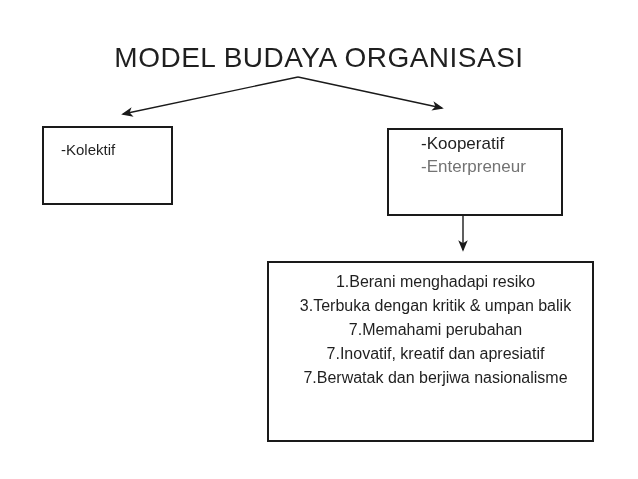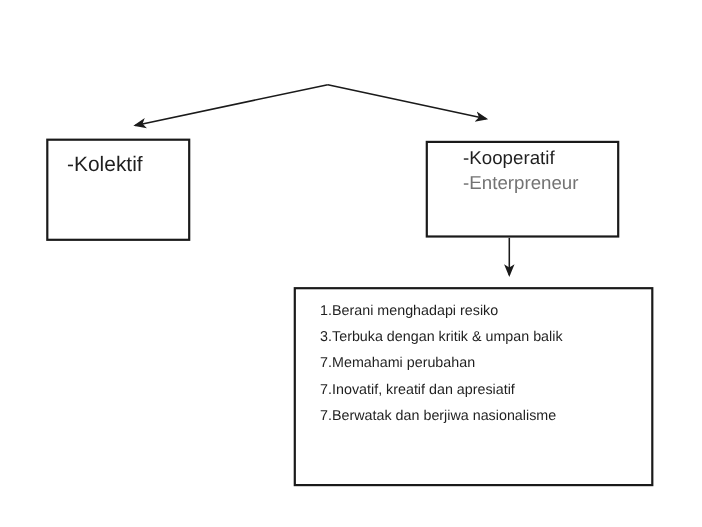--- a/index.html
+++ b/index.html
@@ -39,52 +39,54 @@
   .box {
     position: absolute;
     border: 2px solid #1a1a1a;
     background: #ffffff;
     box-sizing: border-box;
   }
   .left-box {
     left: 42px;
     top: 126px;
     width: 131px;
-    height: 93px;
+    height: 79px;
     padding: 10px 0 0 17px;
-    font-size: 19px;
+    font-size: 15px;
     line-height: 23px;
   }
   .right-box {
     left: 387px;
     top: 128px;
     width: 176px;
     height: 88px;
     padding: 2px 0 0 32px;
     font-size: 17px;
     line-height: 23px;
   }
   .list-box {
     left: 267px;
     top: 261px;
     width: 327px;
     height: 181px;
     padding: 7px 12px 0 22px;
-    font-size: 13px;
+    font-size: 16px;
     line-height: 24px;
+    text-align: center;
   }
   .red {
     color: #737373;
   }
 </style>
 </head>
 <body>
 
 <div class="slide">
 
+  <h1 class="title">MODEL BUDAYA ORGANISASI</h1>
 
   <svg class="connectors" viewBox="0 0 638 479" xmlns="http://www.w3.org/2000/svg">
     <defs>
       <marker id="arrowhead" markerWidth="9" markerHeight="8" refX="7" refY="4" orient="auto">
         <path d="M0,0.6 L8.3,4 L0,7.4 L2.2,4 Z" fill="#1a1a1a"></path>
       </marker>
     </defs>
     <line x1="298" y1="77" x2="123" y2="114" stroke="#1a1a1a" stroke-width="1.4" marker-end="url(#arrowhead)"></line>
     <line x1="298" y1="77" x2="442" y2="108" stroke="#1a1a1a" stroke-width="1.4" marker-end="url(#arrowhead)"></line>
     <line x1="463" y1="216" x2="463" y2="250" stroke="#1a1a1a" stroke-width="1.4" marker-end="url(#arrowhead)"></line>

